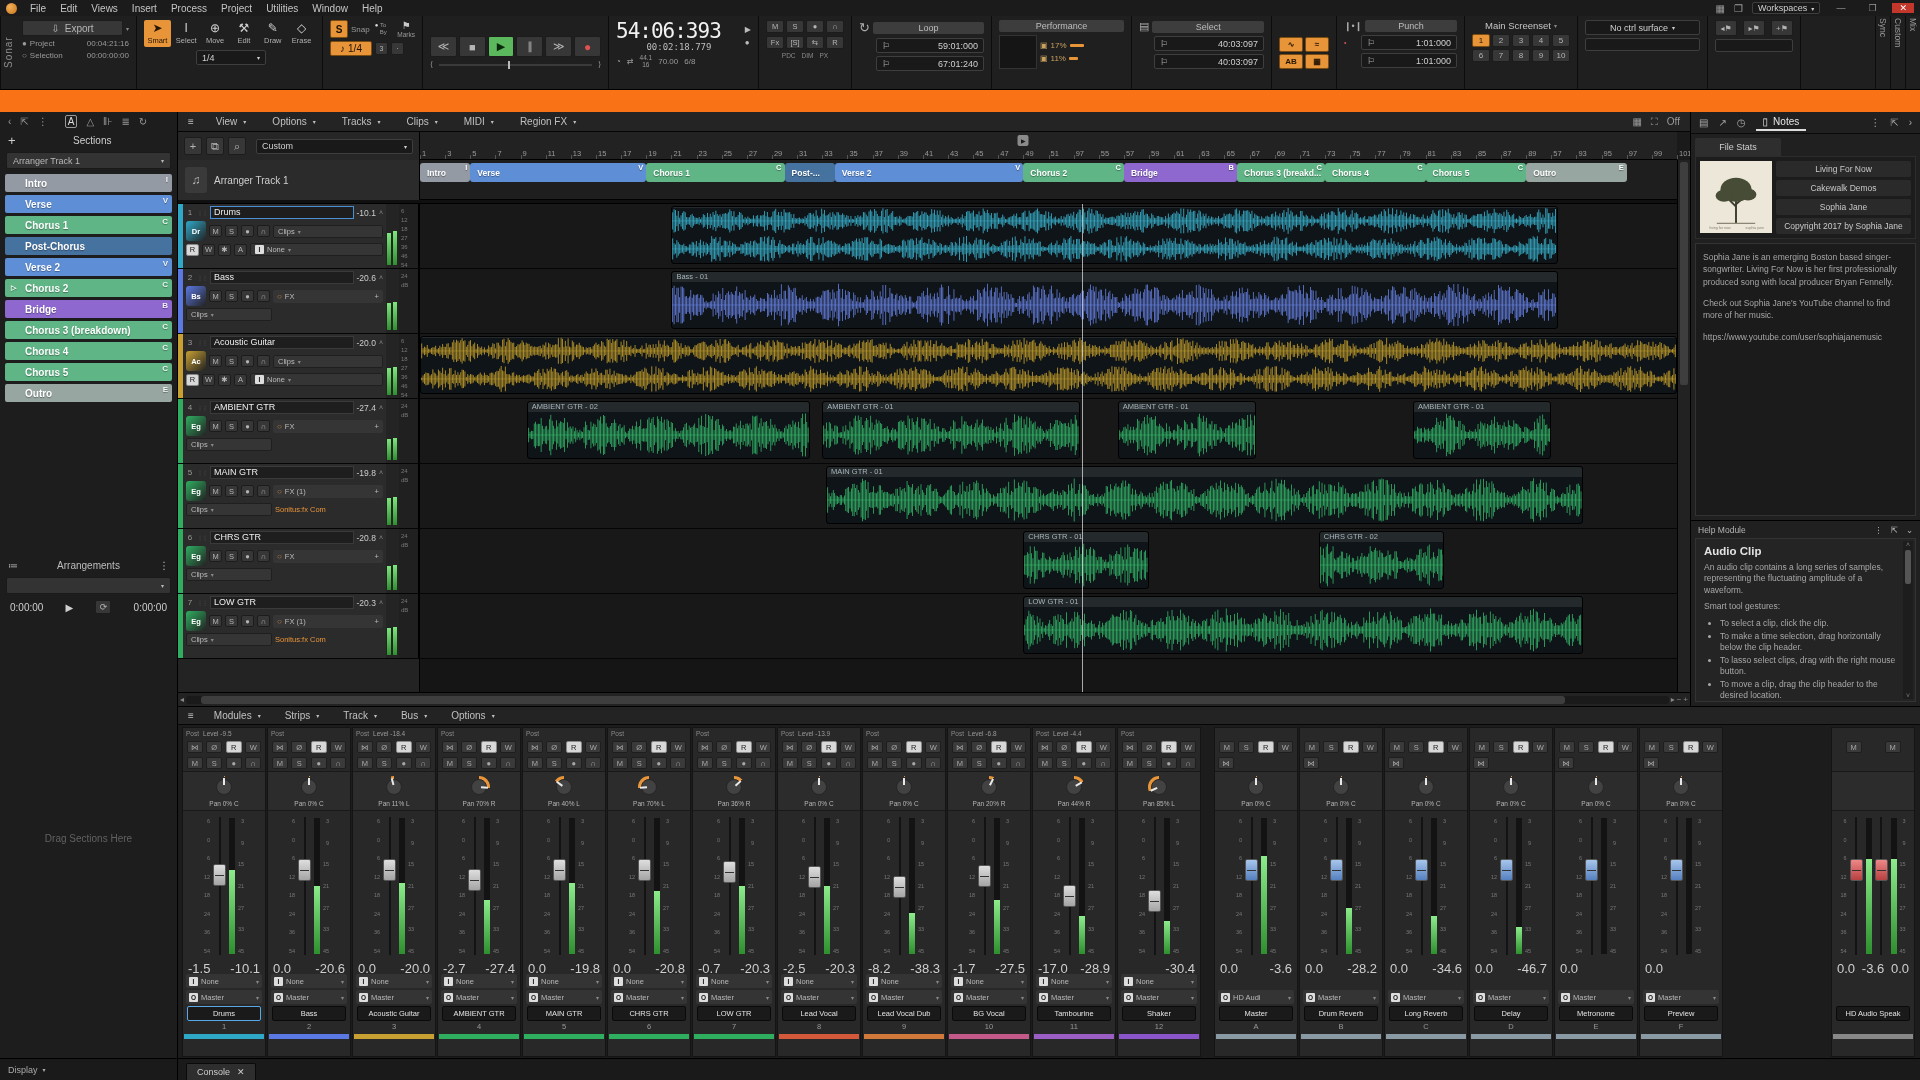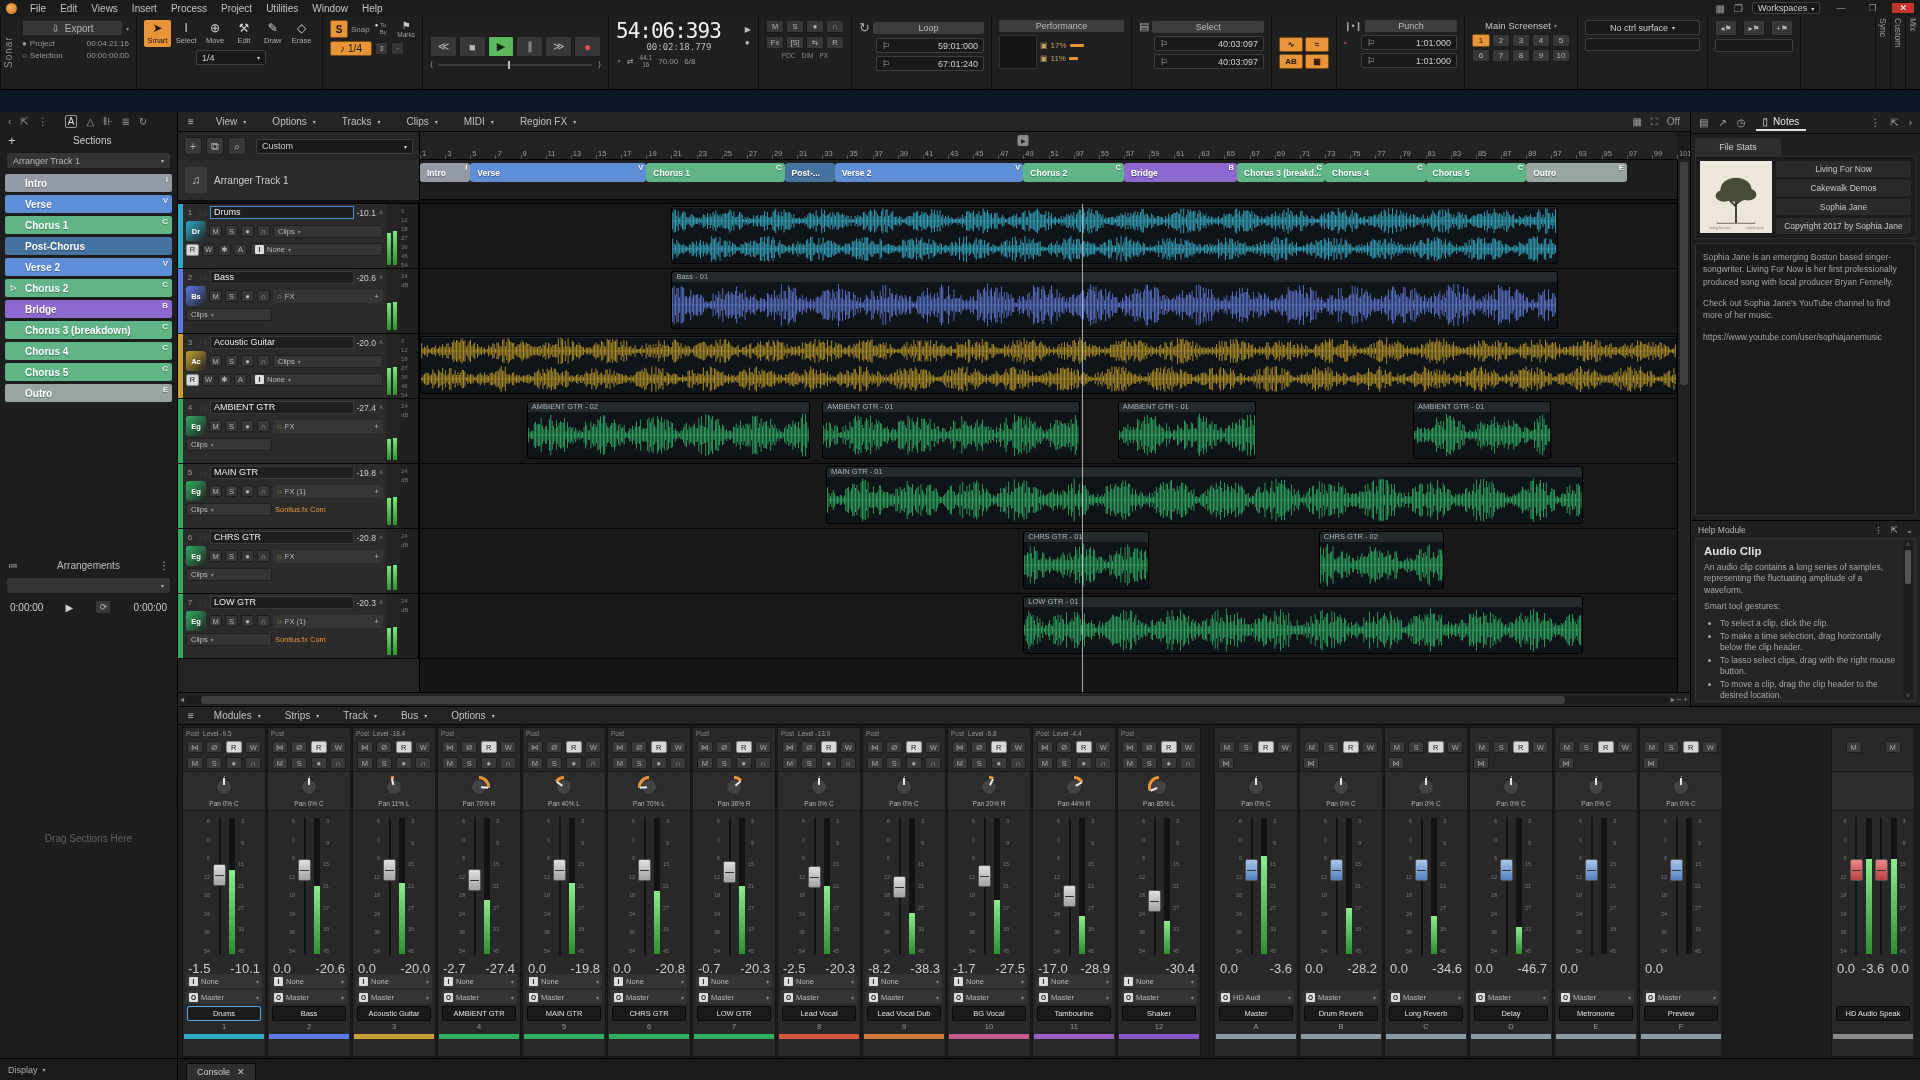--- a/index.html
+++ b/index.html
@@ -1,18 +1,18 @@
 <!DOCTYPE html>
 <html><head>
 <meta charset="utf-8">
 <style>
 *{margin:0;padding:0;box-sizing:border-box}
 html,body{width:1920px;height:1080px;overflow:hidden}
 body{background:#0d0d0d;font-family:"Liberation Sans",sans-serif;color:#c8c8c8;font-size:10px;-webkit-user-select:none;user-select:none}
-.app{position:absolute;inset:0;background:#0f172a}
+.app{position:absolute;inset:0;background:#f97316}
 
 .menubar{height:16px;background:#1b1b1b;display:flex;align-items:center;padding:0 6px;gap:13px;font-size:10px;color:#c5c5c5}
 .logo{width:11px;height:11px;border-radius:50%;background:radial-gradient(circle at 35% 35%,#f2b05a,#c97417);flex:0 0 auto}
 .mb-right{margin-left:auto;display:flex;align-items:center;gap:9px;color:#9a9a9a}
 .winbtn{padding:0 7px;font-size:9px}
 .winbtn.close{background:#c2362b;color:#fff}
 
 .banner{height:22px;background:#232323;border-bottom:1px solid #000;display:flex;align-items:center;padding:0 10px;gap:8px}
 .blic{font-weight:bold;color:#ececec;font-size:10.5px}
 .bmsg{color:#9a9a9a;font-size:10px}

